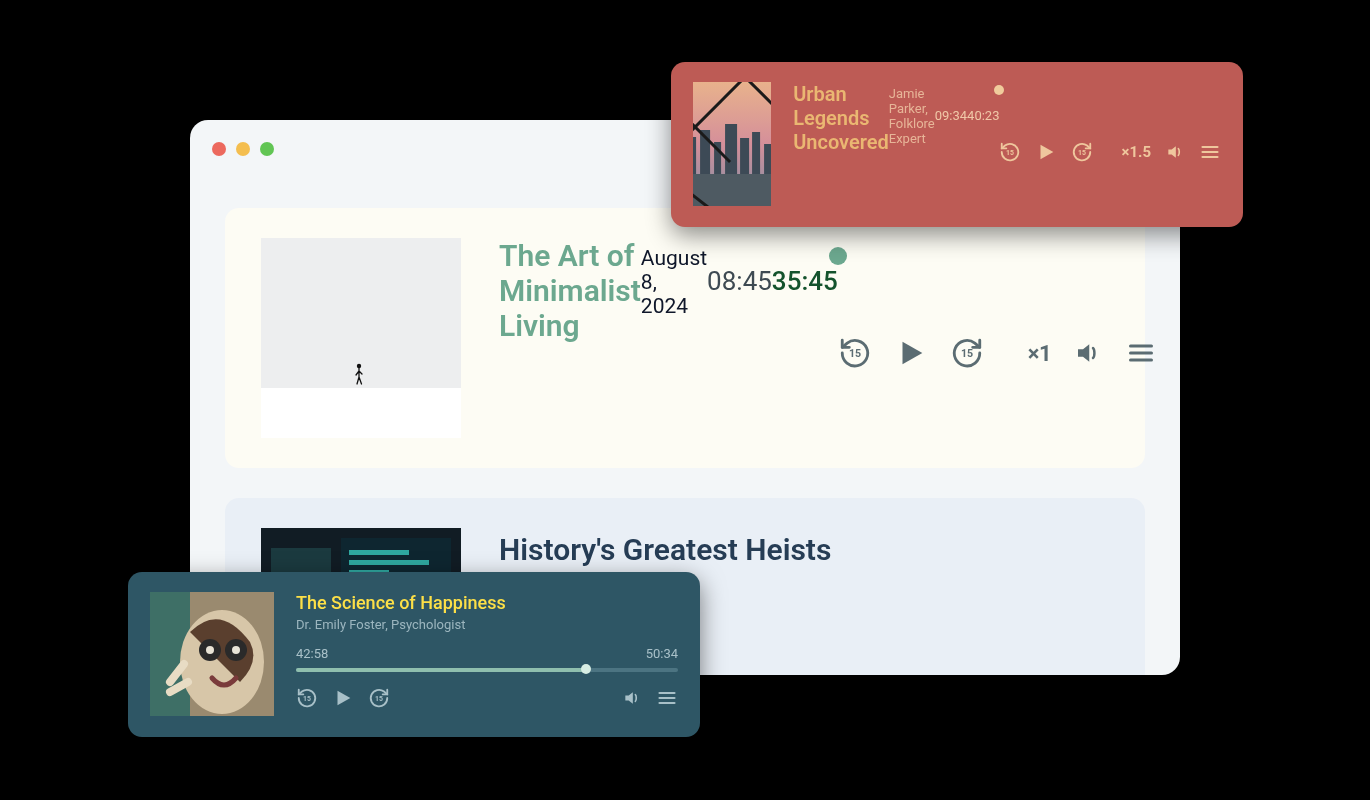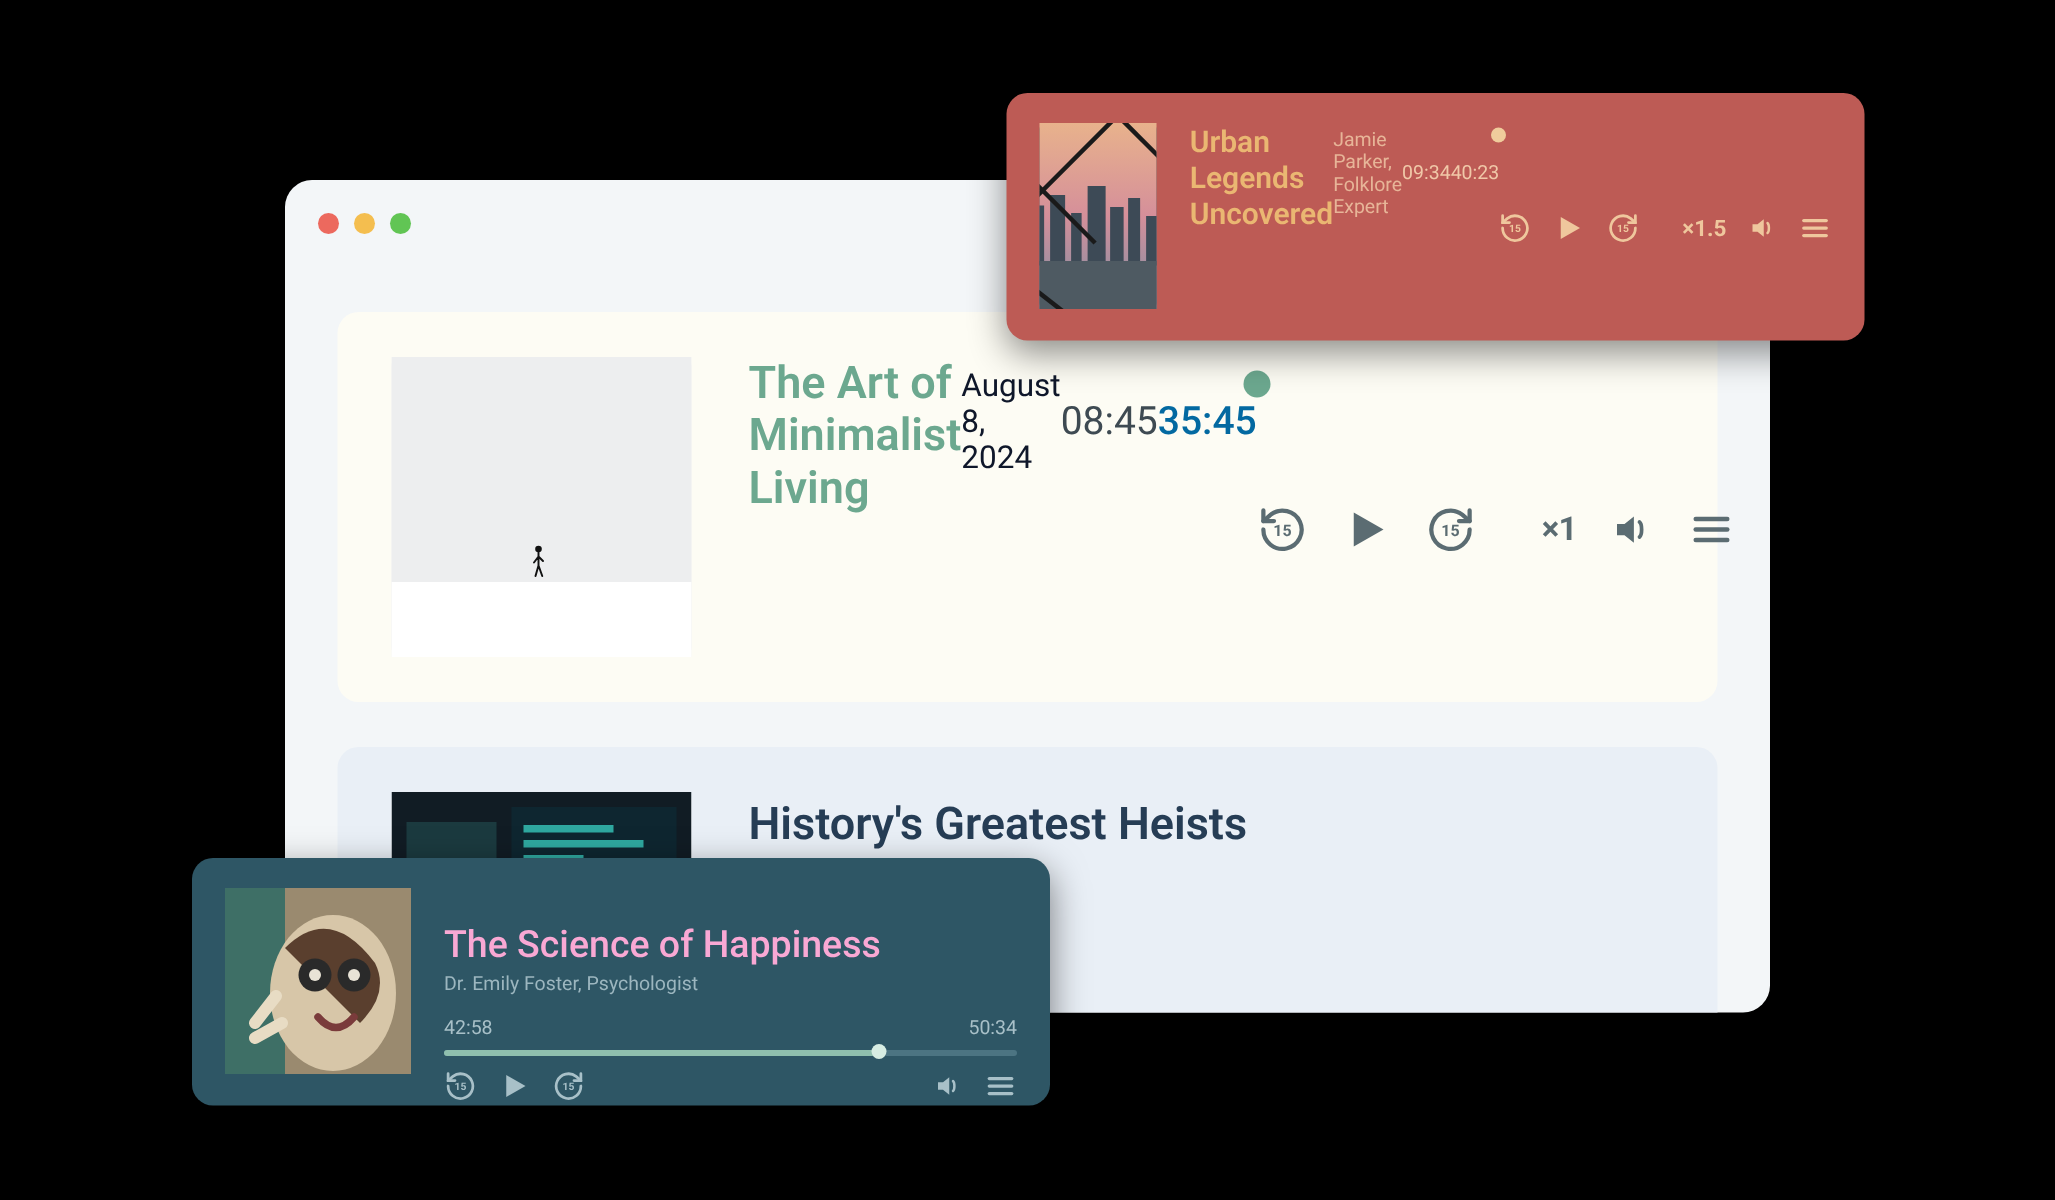--- a/index.html
+++ b/index.html
@@ -48,21 +48,21 @@
   }
   .artwork svg { width: 100%; height: 100%; display: block; }
 
   .body { flex: 1; display: flex; }
   .title1 { font-size: 30px; font-weight: 600; color: #6ca88f; }
   .title2 { font-size: 30px; font-weight: 600; color: #263d55; margin-top: 4px; }
   .sub1 { font-size: 21px; color: #0f172a; margin-top: 8px; }
 
   .timerow { display: flex; justify-content: space-between; margin-top: 28px; font-size: 26px; }
   .timerow .elapsed { color: #3e4a52; }
-  .timerow .total { color: #0369a1; font-weight: 500; }
+  .timerow .total { color: #14532d; font-weight: 500; }
 
   .track {
     margin-top: 12px; height: 10px; background: transparent; position: relative;
   }
   .track .rail { position: absolute; left:0; right:0; top: 3px; height: 6px; background: #cfe3d8; border-radius: 4px; }
   .track .fill { position: absolute; left:0; top: 3px; height: 6px; background: #6ca88f; border-radius: 4px; }
   .track .thumb { position: absolute; top: -3px; width: 18px; height: 18px; background: #6ca88f; border-radius: 50%; transform: translateX(-50%); }
 
   .controls {
     margin-top: 30px; display: flex; align-items: center; gap: 22px;
@@ -105,21 +105,21 @@
     width: 572px; height: 165px;
     background: #2e5665;
     border-radius: 14px;
     box-shadow: 0 8px 24px rgba(0,0,0,0.5);
     padding: 20px 22px;
     display: flex; gap: 22px;
   }
   .widget-teal .art { width: 124px; height: 124px; border-radius: 4px; background: #222; }
   .widget-teal .art svg { width:100%; height:100%; }
   .widget-teal .body2 { flex:1; display:flex; flex-direction:column; }
-  .widget-teal .t1 { font-size: 25px; font-weight: 500; color: #f9a8d4; margin-top: 24px; }
+  .widget-teal .t1 { font-size: 18px; font-weight: 500; color: #fde047; }
   .widget-teal .t2 { font-size: 13px; color: #9cb6bf; margin-top: 4px; }
   .widget-teal .timerow2 { display:flex; justify-content:space-between; font-size: 13px; margin-top: 14px; color: #a8c0c8; }
   .widget-teal .track2 { margin-top: 6px; height: 6px; position: relative; }
   .widget-teal .track2 .rail { position:absolute; left:0; right:0; top:1px; height:4px; background: #4c7482; border-radius:3px; }
   .widget-teal .track2 .fill { position:absolute; left:0; top:1px; height:4px; background: #8fbfae; border-radius:3px; }
   .widget-teal .track2 .thumb { position:absolute; top:-3px; width:10px; height:10px; background:#d7ede3; border-radius:50%; transform:translateX(-50%); }
   .widget-teal .ctrls { margin-top: 14px; display:flex; align-items:center; gap:14px; color:#a8c0c8; }
   .widget-teal .ctrls .spacer { flex:1; }
 </style>
 </head>

